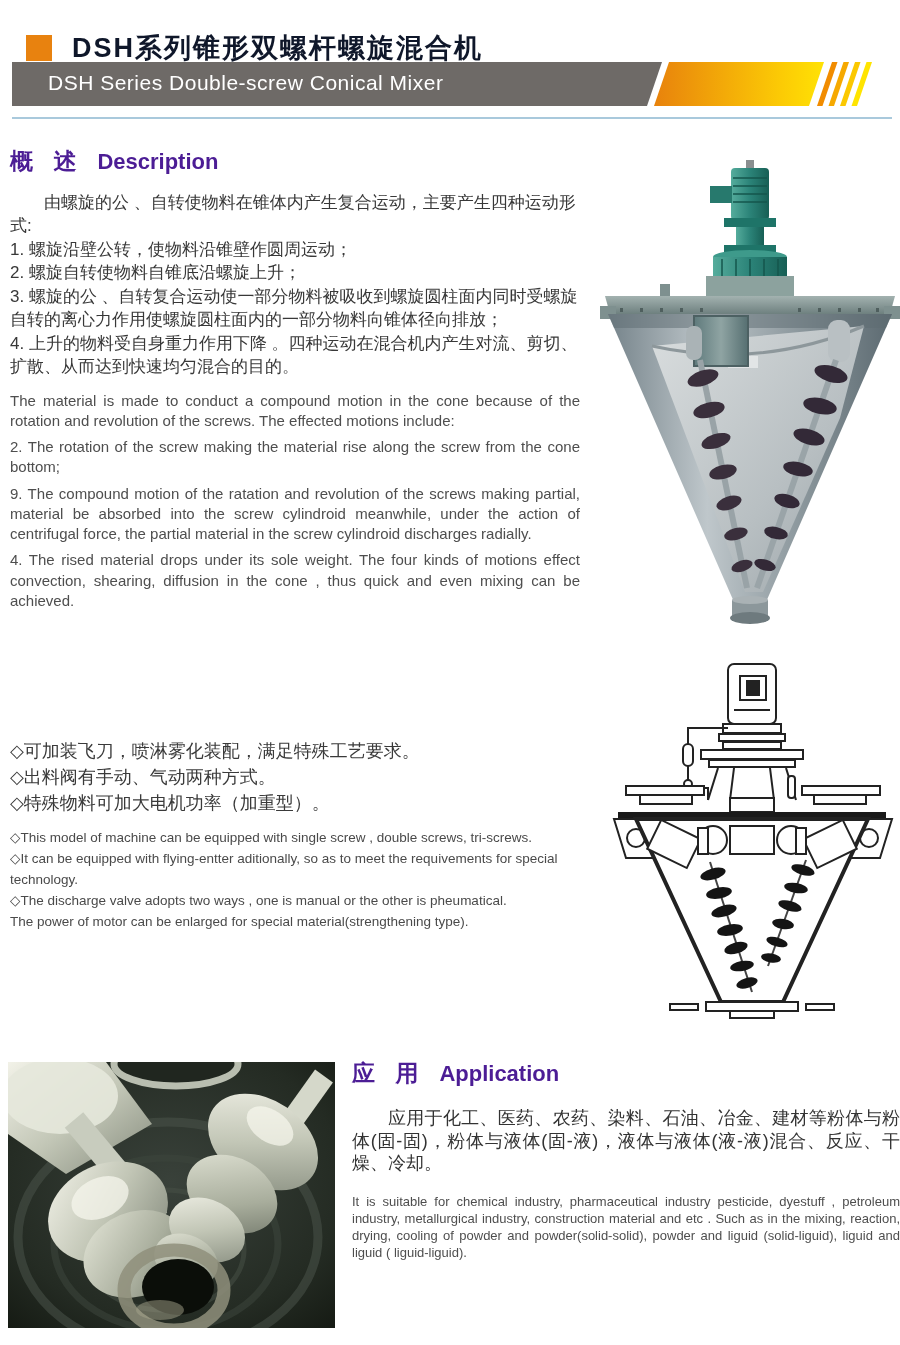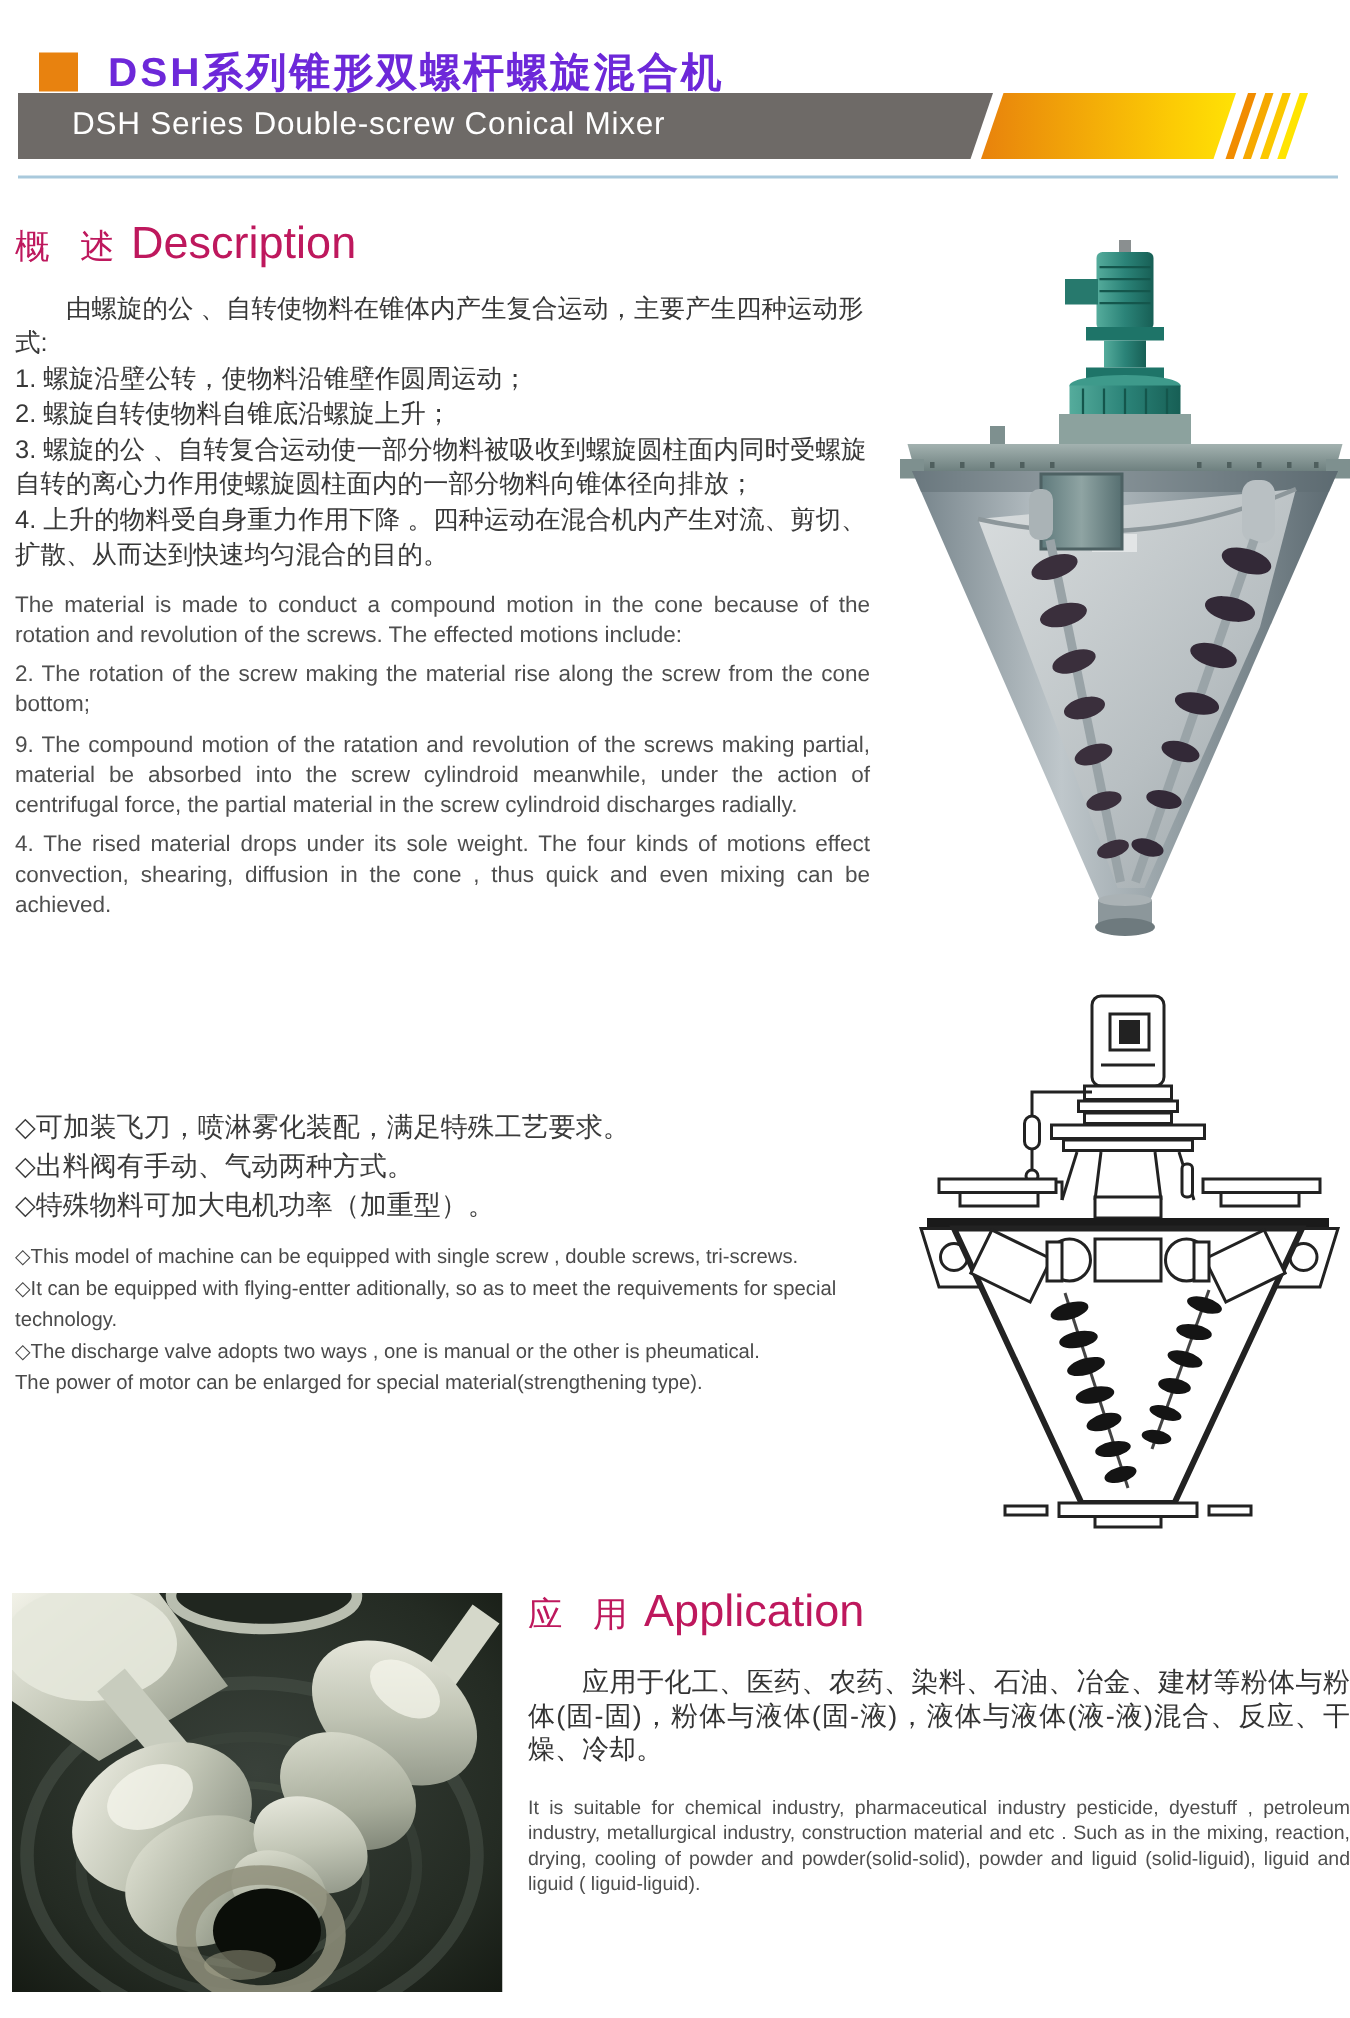--- a/index.html
+++ b/index.html
@@ -3,29 +3,29 @@
 <meta charset="utf-8">
 <style>
   html,body{margin:0;padding:0;background:#ffffff;}
   body{width:900px;height:1345px;position:relative;overflow:hidden;
        font-family:"Liberation Sans","DejaVu Sans",sans-serif;color:#353535;}
   .abs{position:absolute;}
 
   
   .title-row{left:26px;top:30px;display:flex;align-items:center;}
   .orange-square{width:26px;height:26px;background:#E8820F;flex:0 0 auto;}
-  .page-title{margin-left:20px;font-size:27px;font-weight:bold;color:#6d28d9;letter-spacing:2px;white-space:nowrap;}
+  .page-title{margin-left:20px;font-size:27px;font-weight:bold;color:#0f172a;letter-spacing:2px;white-space:nowrap;}
   .banner{left:12px;top:62px;width:888px;height:60px;}
   .banner-text{position:absolute;left:36px;top:9px;color:#ffffff;font-size:21px;letter-spacing:0.5px;white-space:nowrap;}
   .blue-line{left:12px;top:117px;width:880px;height:2px;background:#A9C9DC;}
 
   
-  .section-head{display:flex;align-items:baseline;color:#be185d;font-weight:normal;}
+  .section-head{display:flex;align-items:baseline;color:#4c1d95;font-weight:bold;}
   .section-head .cn{font-size:23px;letter-spacing:7px;white-space:nowrap;}
-  .section-head .en{font-size:30px;margin-left:4px;white-space:nowrap;}
+  .section-head .en{font-size:22px;margin-left:14px;white-space:nowrap;}
 
   
   .desc{left:10px;top:146px;width:570px;}
   .desc-cn{margin-top:14px;font-size:17px;line-height:1.38;color:#383838;}
   .desc-cn .intro{text-indent:2em;margin:0;}
   .desc-cn p{margin:0;}
   .desc-en{margin-top:12px;font-size:15px;line-height:1.35;color:#4e4e4e;text-align:justify;}
   .desc-en p{margin:0 0 6px 0;}
 
   

